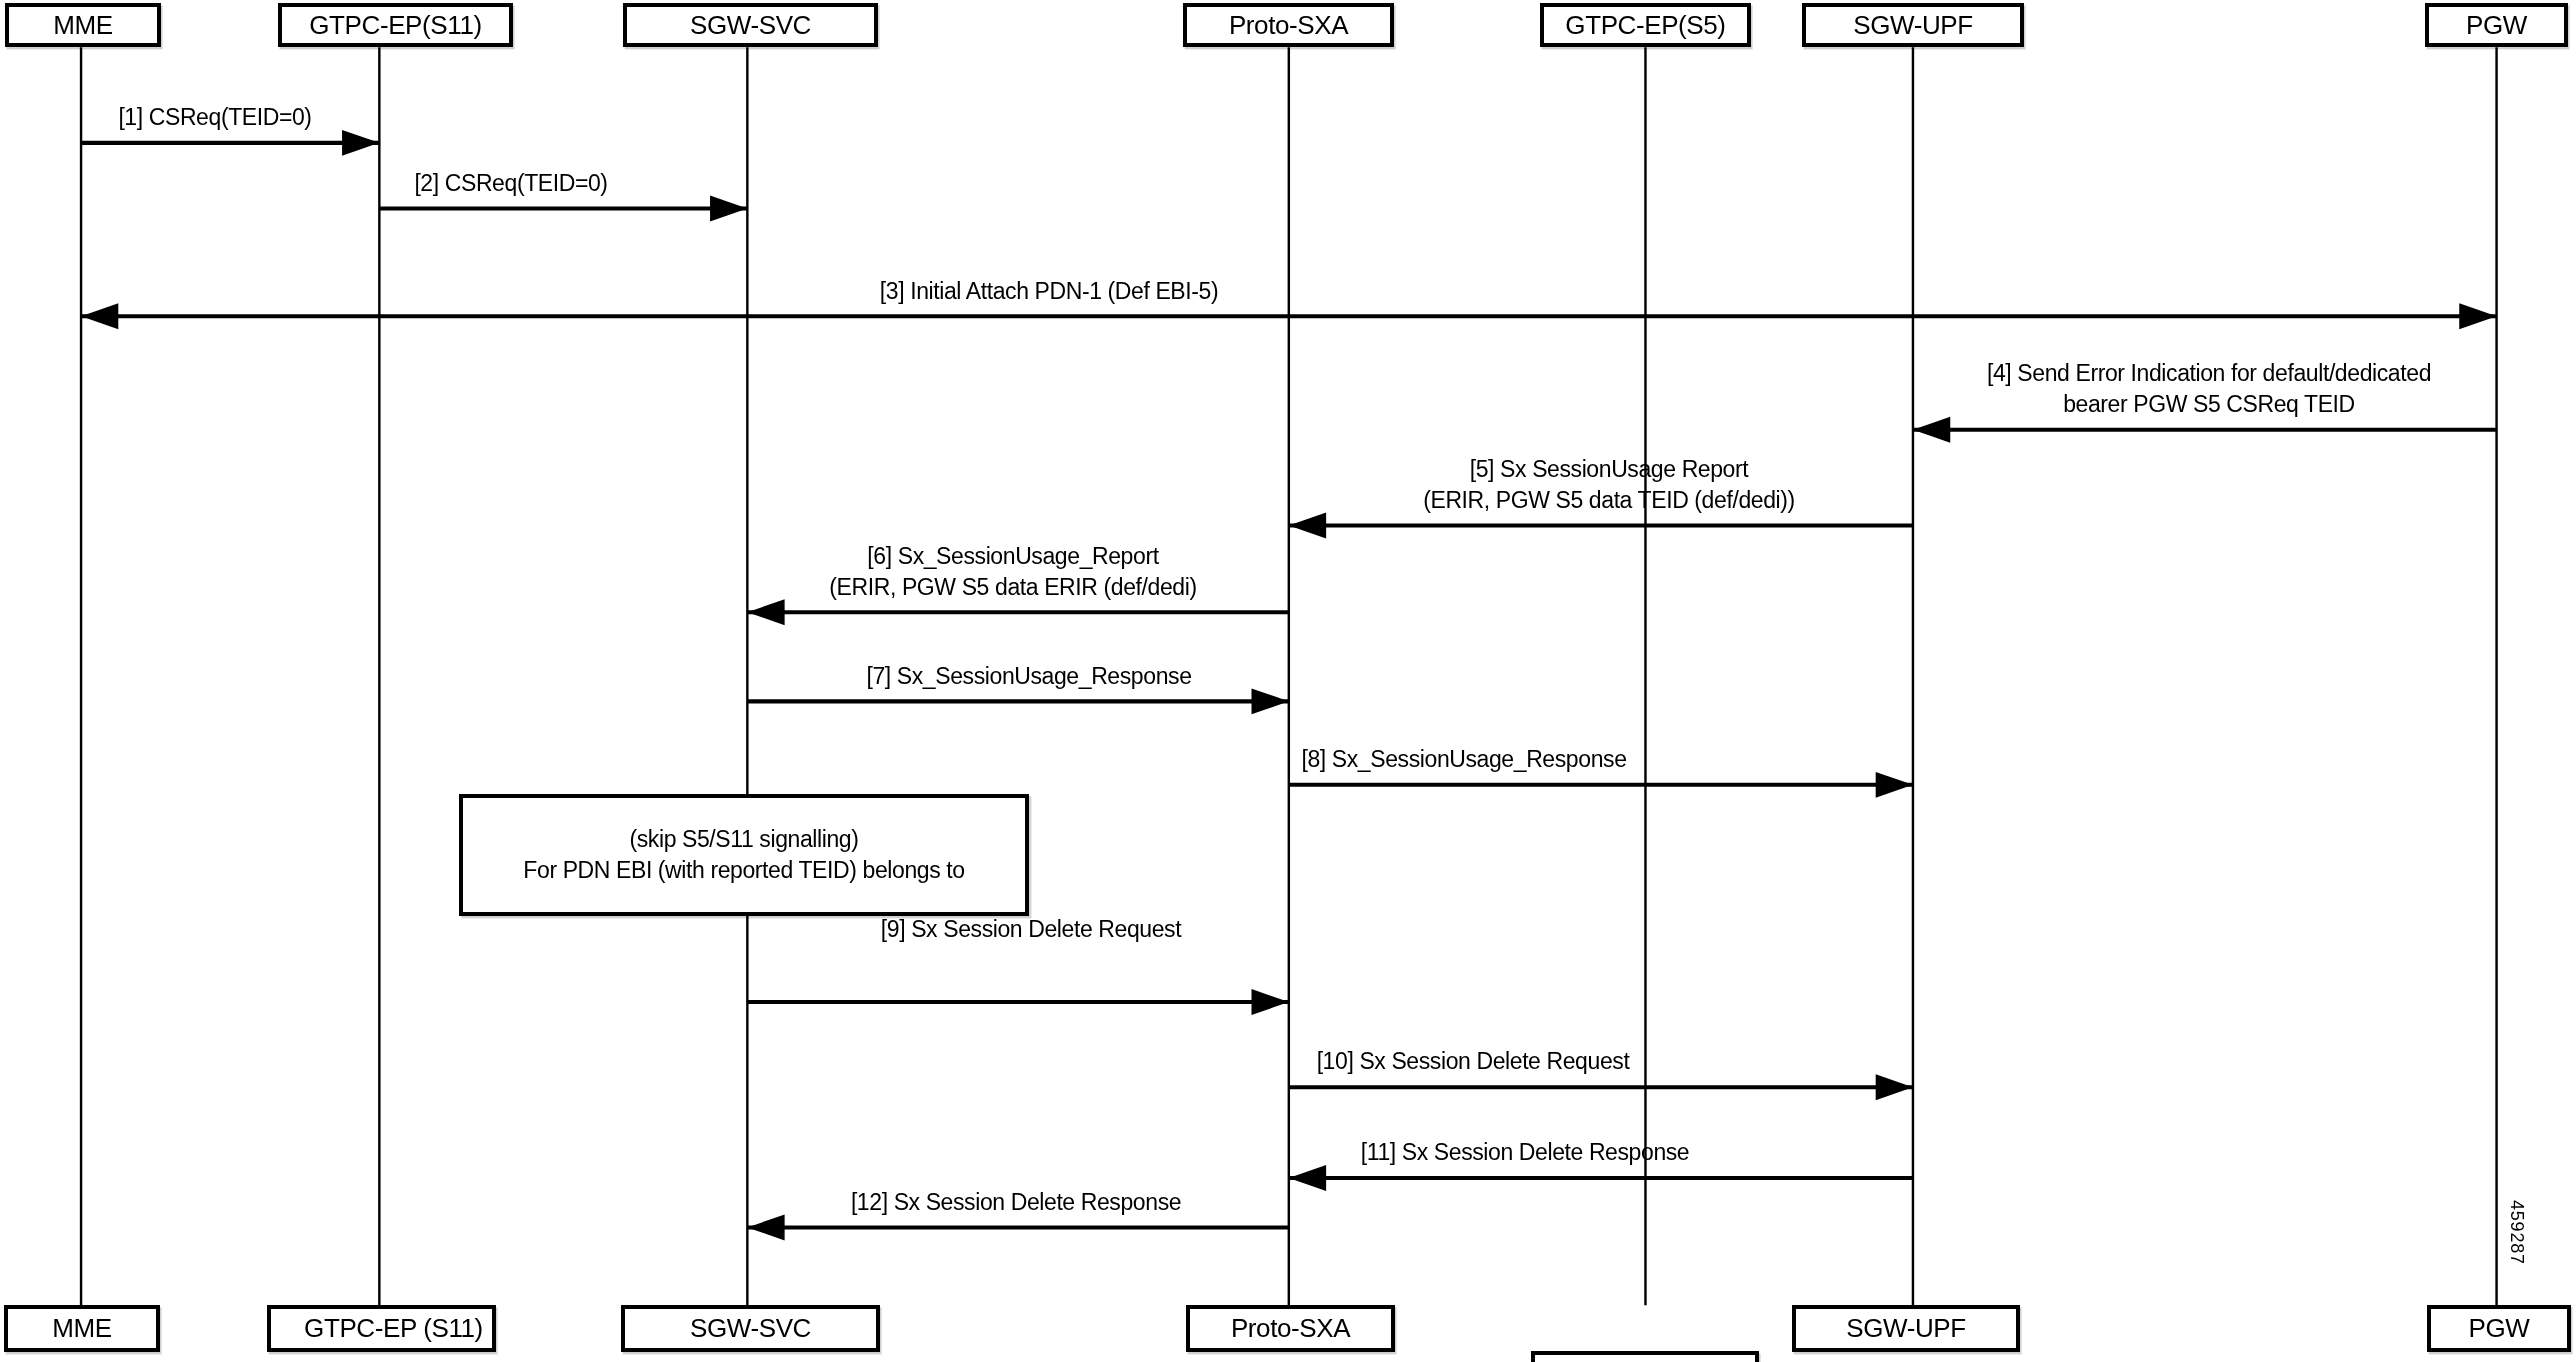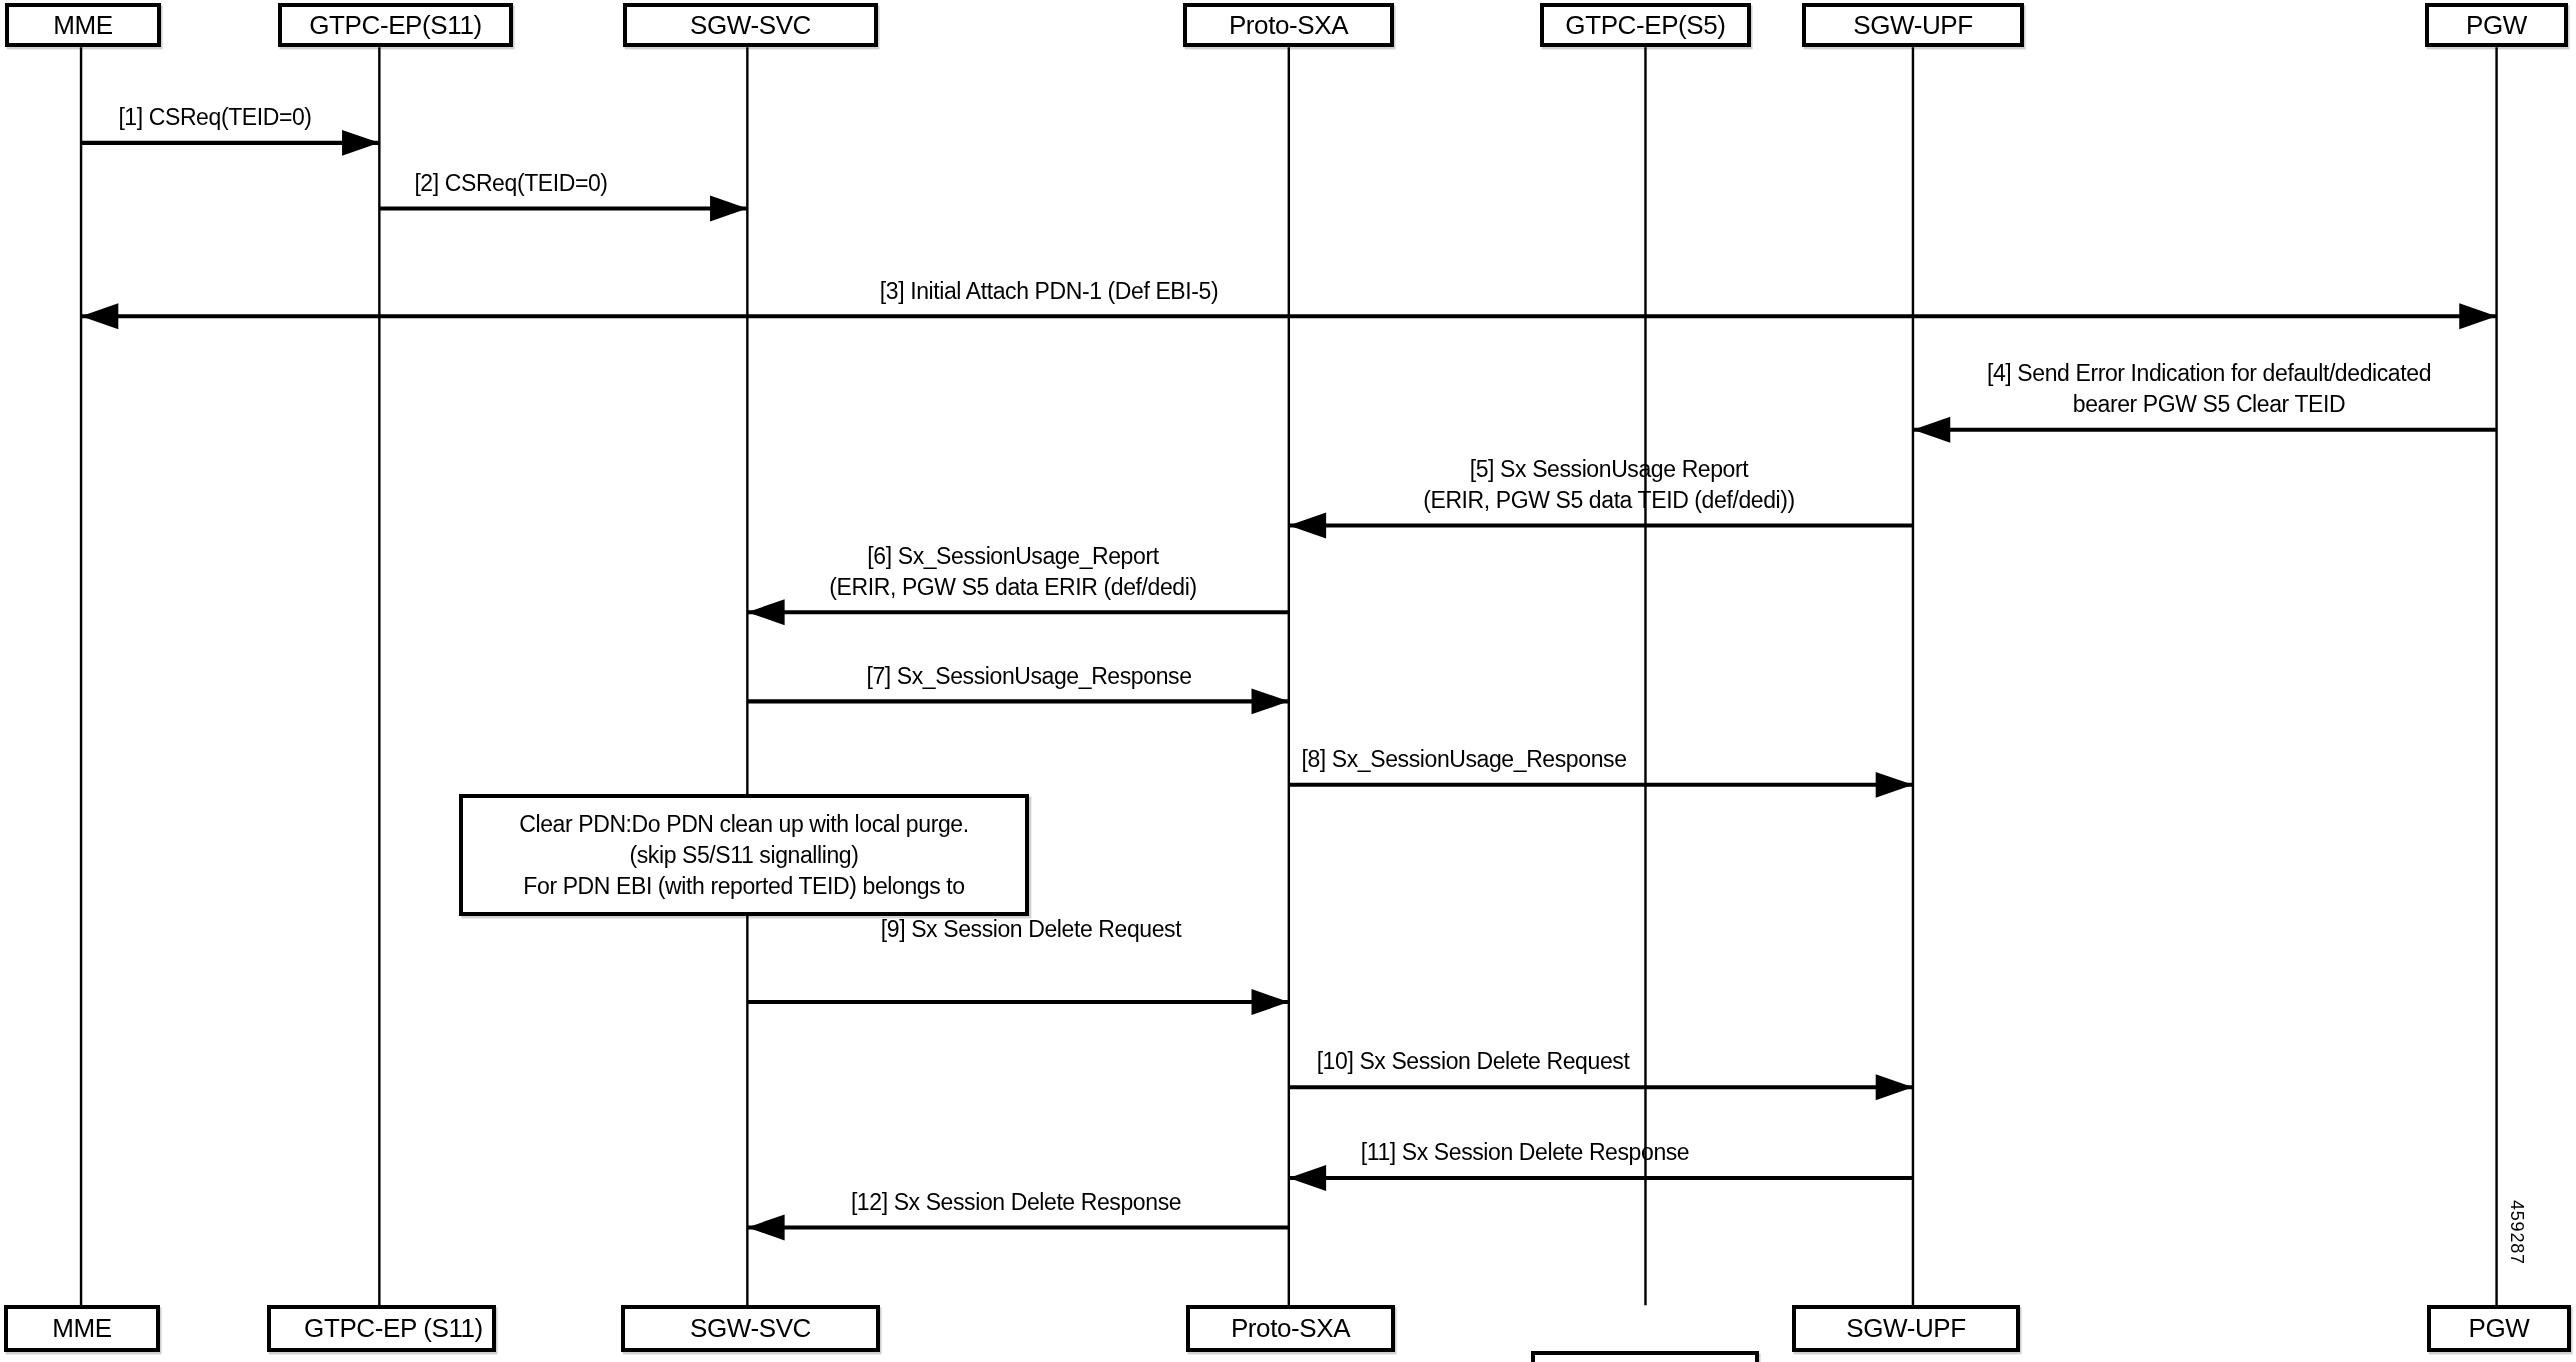--- a/index.html
+++ b/index.html
@@ -139,21 +139,21 @@
         <div>[1] CSReq(TEID=0)</div>
       </div>
       <div class="msg-label" style="left: 511px; top: 168px;">
         <div>[2] CSReq(TEID=0)</div>
       </div>
       <div class="msg-label" style="left: 1049px; top: 276px;">
         <div>[3] Initial Attach PDN-1 (Def EBI-5)</div>
       </div>
       <div class="msg-label" style="left: 2209px; top: 358px;">
         <div>[4] Send Error Indication for default/dedicated</div>
-        <div>bearer PGW S5 Clear TEID</div>
+        <div>bearer PGW S5 CSReq TEID</div>
       </div>
       <div class="msg-label" style="left: 1577px; top: 454px; margin-left: 32px;">
         <div>[5] Sx SessionUsage Report</div>
         <div>(ERIR, PGW S5 data TEID (def/dedi))</div>
       </div>
       <div class="msg-label" style="left: 1013px; top: 541px;">
         <div>[6] Sx_SessionUsage_Report</div>
         <div>(ERIR, PGW S5 data ERIR (def/dedi)</div>
       </div>
       <div class="msg-label" style="left: 1029px; top: 661px;">
@@ -168,20 +168,19 @@
       <div class="msg-label" style="left: 1473px; top: 1046px;">
         <div>[10] Sx Session Delete Request</div>
       </div>
       <div class="msg-label" style="left: 1517px; top: 1137px; margin-left: 8px;">
         <div>[11] Sx Session Delete Response</div>
       </div>
       <div class="msg-label" style="left: 1016px; top: 1187px;">
         <div>[12] Sx Session Delete Response</div>
       </div>
       <div class="note-box" style="left: 459px; top: 794px; width: 570px; height: 122px;">
-        <div>Clear PDN:Do PDN clean up with local purge.</div>
         <div>(skip S5/S11 signalling)</div>
         <div>For PDN EBI (with reported TEID) belongs to</div>
       </div>
     </div>
   <div class="watermark" style="left:2506px;top:1200px;">459287</div>
 </div>
 
 
 </body></html>

